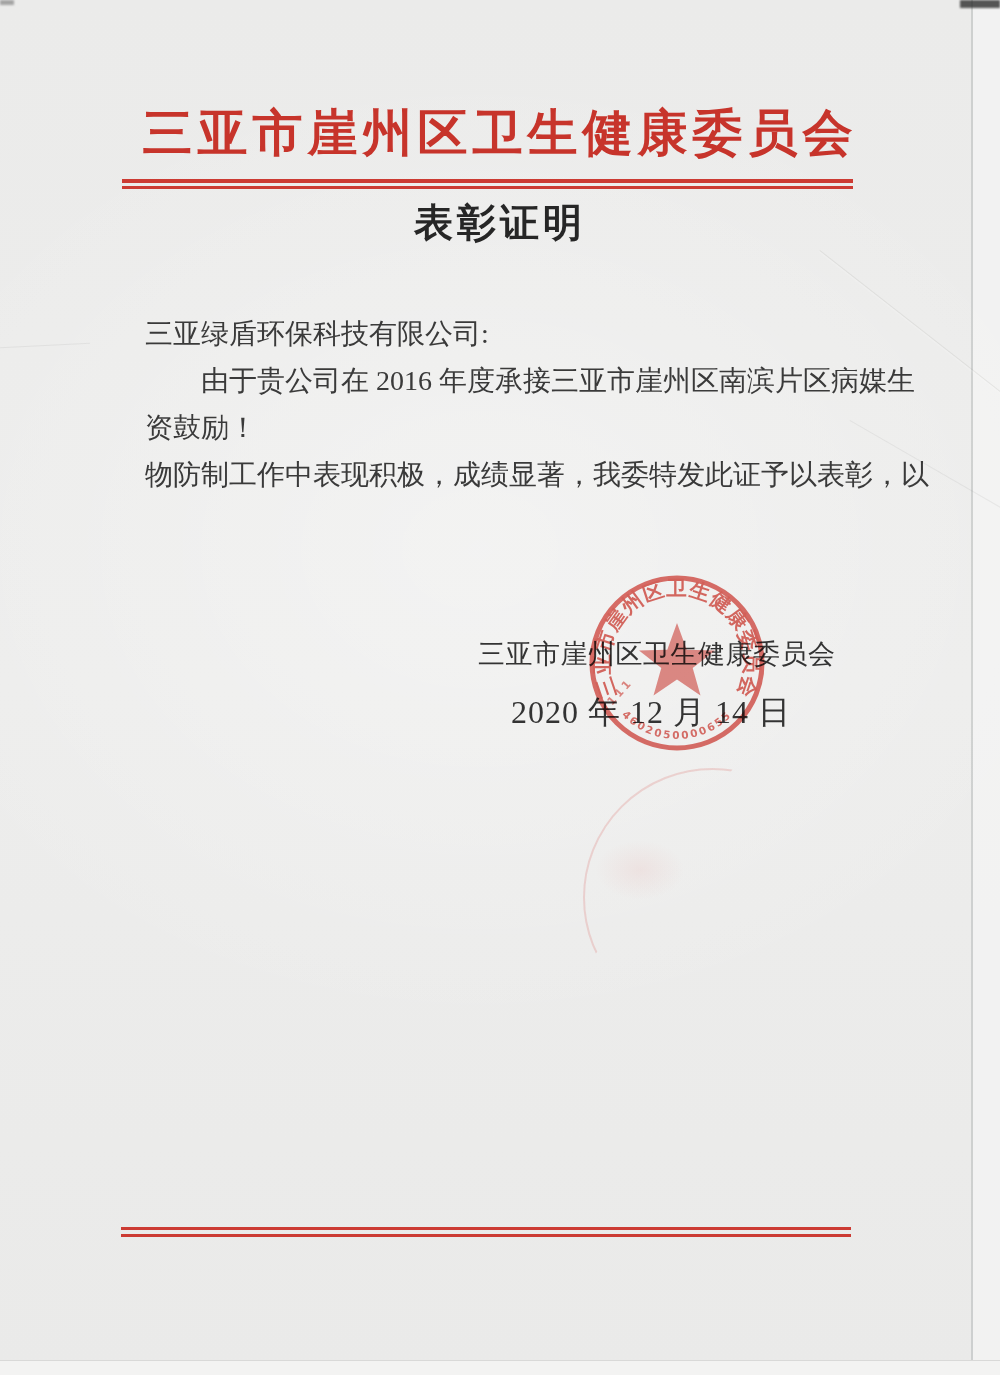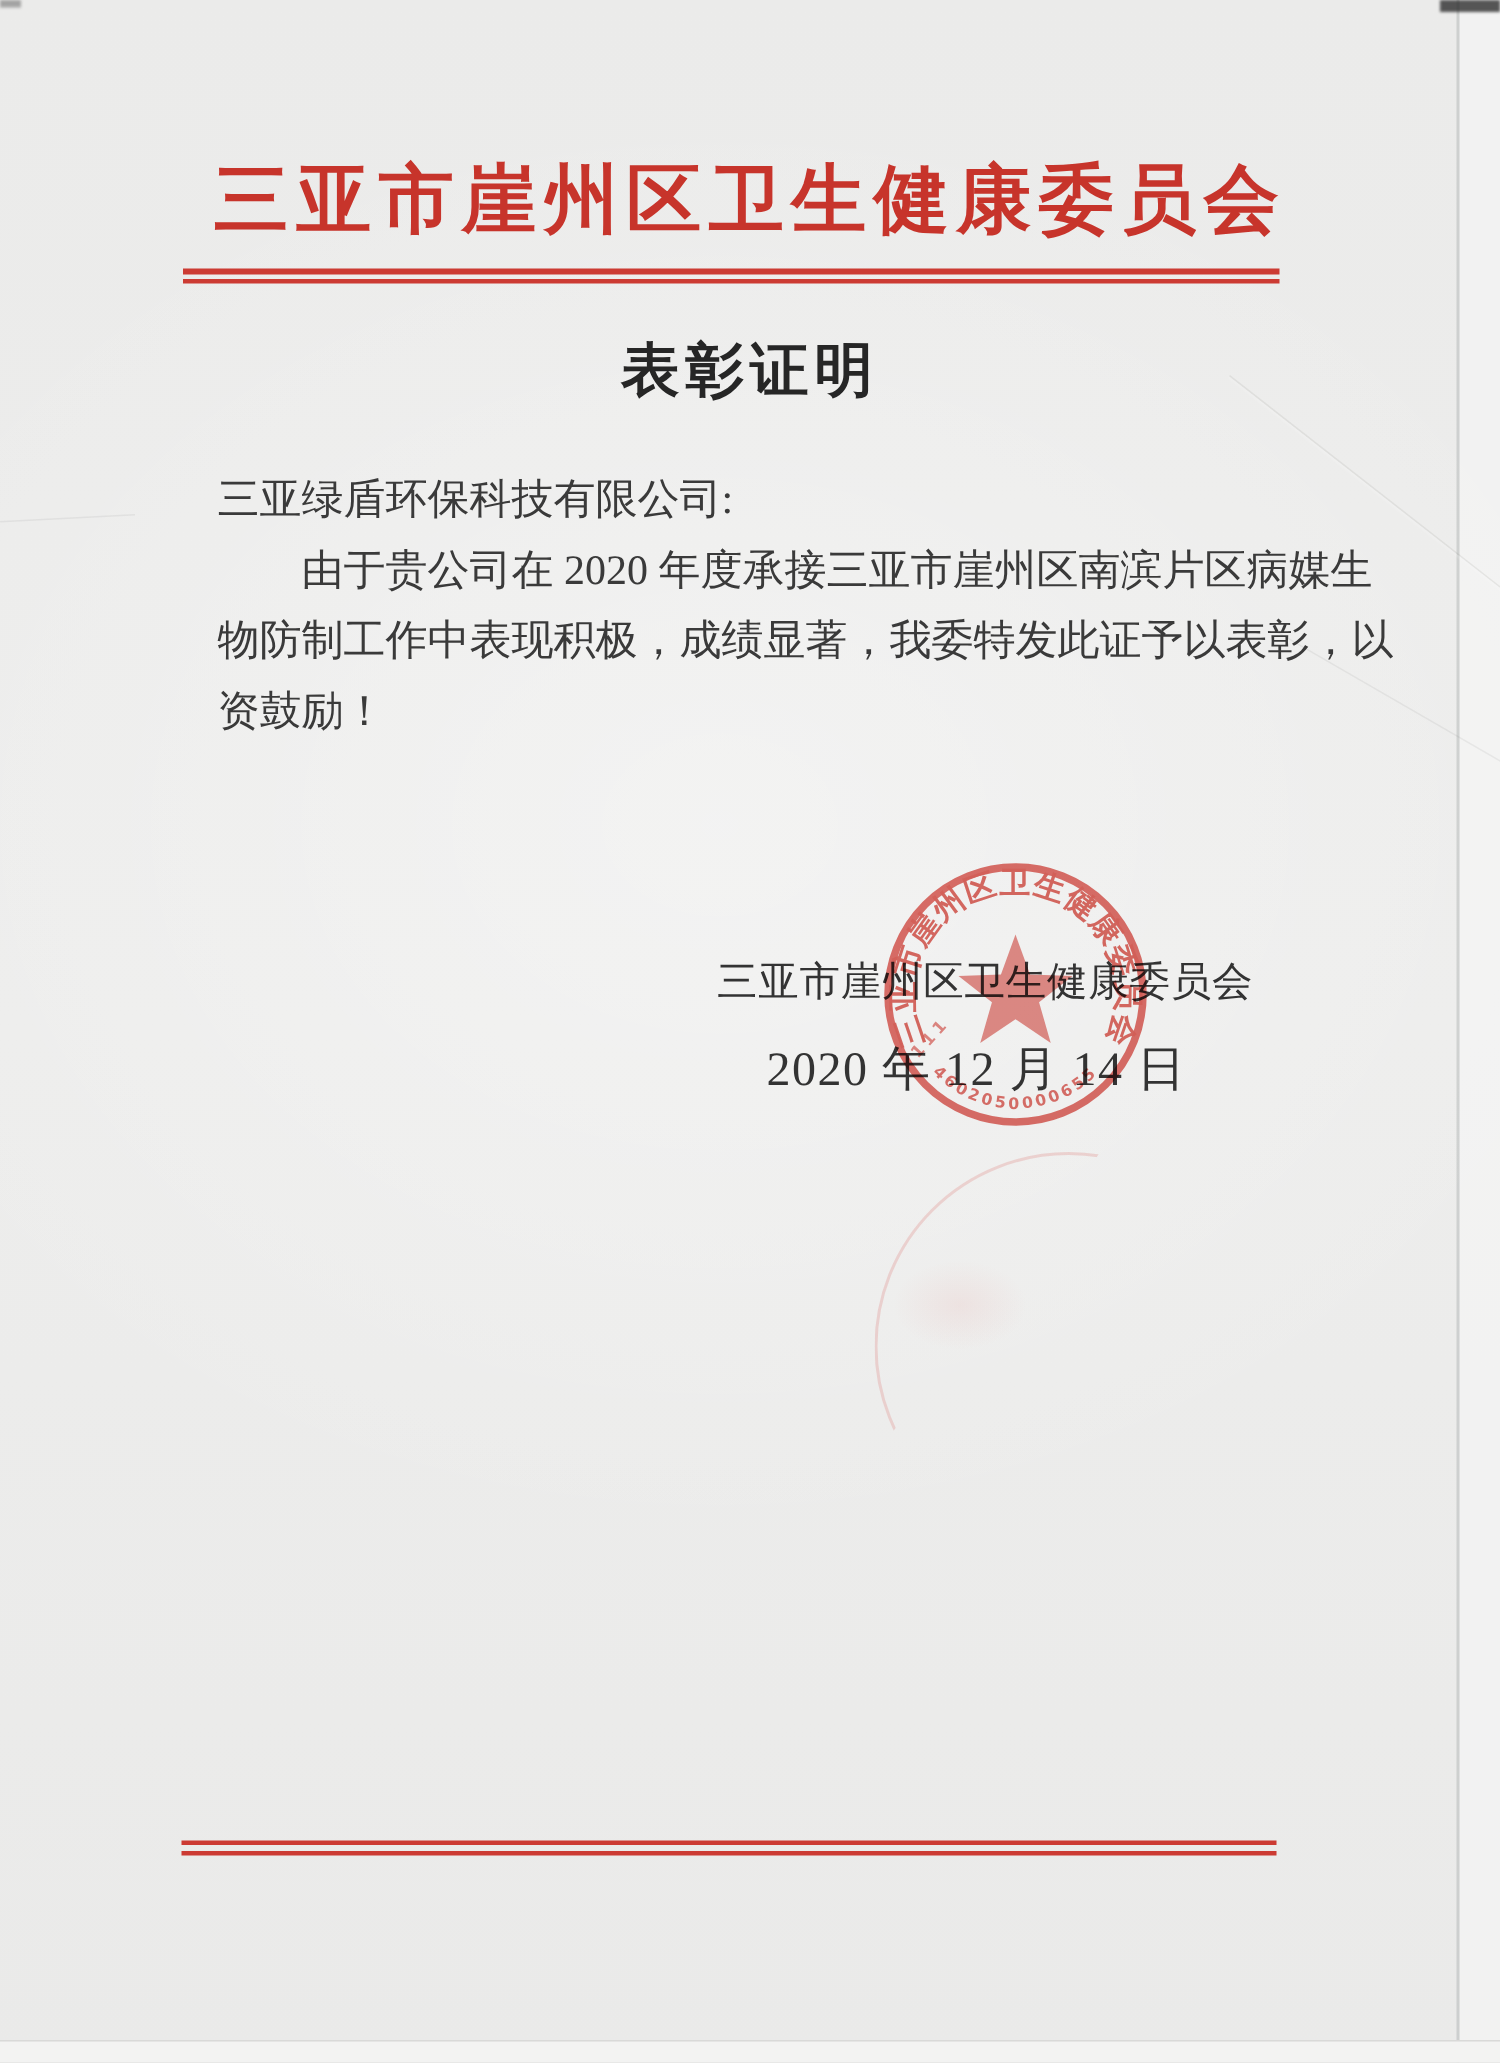--- a/index.html
+++ b/index.html
@@ -29,21 +29,21 @@
   .letterhead{position:absolute;top:102px;left:0;width:1000px;text-align:center;
     font-size:50px;font-weight:bold;letter-spacing:5px;line-height:62px;}
   .rule{position:absolute;left:122px;width:731px;}
   .rule-top{top:179px;}
   .rule-top .l1{height:4px;}
   .rule-top .l2{height:3px;margin-top:3px;}
   .rule-bottom{top:1227px;left:121px;width:730px;}
   .rule-bottom .l1{height:3px;}
   .rule-bottom .l2{height:3px;margin-top:4px;}
   
-  .doc-title{position:absolute;top:220px;left:0;width:1000px;text-align:center;
+  .doc-title{position:absolute;top:196px;left:0;width:1000px;text-align:center;
     font-size:39px;font-weight:bold;letter-spacing:4px;color:#262626;}
   
   .body-block{position:absolute;top:310px;left:145px;width:724px;
     font-size:28px;line-height:47px;color:#3a3a3a;}
   .body-line{white-space:nowrap;}
   .indent{text-indent:2em;}
   
   .sign-block{position:absolute;top:636px;left:478px;width:346px;text-align:center;color:#333;}
   .sign-org{font-size:27px;white-space:nowrap;letter-spacing:0.5px;}
   .sign-date{font-size:32px;margin-top:19px;white-space:nowrap;letter-spacing:1px;}
@@ -72,23 +72,23 @@
   <div class="letterhead" style="color:#c7342b;">三亚市崖州区卫生健康委员会</div>
   <div class="rule rule-top">
     <div class="l1" style="background:#cc3b33;"></div>
     <div class="l2" style="background:#cc3b33;"></div>
   </div>
 
   <div class="doc-title">表彰证明</div>
 
   <div class="body-block">
     <div class="body-line">三亚绿盾环保科技有限公司:</div>
-    <div class="body-line indent">由于贵公司在 2020 年度承接三亚市崖州区南滨片区病媒生</div>
+    <div class="body-line indent">由于贵公司在 2016 年度承接三亚市崖州区南滨片区病媒生</div>
+    <div class="body-line">资鼓励！</div>
     <div class="body-line">物防制工作中表现积极，成绩显著，我委特发此证予以表彰，以</div>
-    <div class="body-line">资鼓励！</div>
   </div>
 
   <div class="sign-block">
     <div class="sign-org">三亚市崖州区卫生健康委员会</div>
     <div class="sign-date">2020 年 12 月 14 日</div>
   </div>
 
   <svg class="seal" viewBox="0 0 178 178">
     <defs>
       <path id="arcTop" d="M 30.1,123 A 68,68 0 1 1 147.9,123" fill="none"></path>

